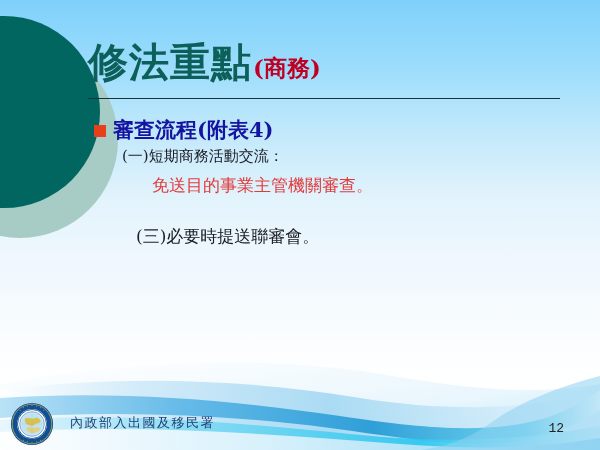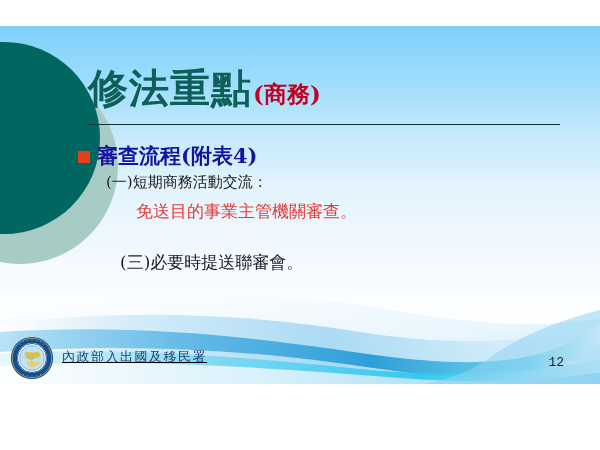--- a/index.html
+++ b/index.html
@@ -9,33 +9,32 @@
   body {
     width: 600px;
     height: 450px;
     overflow: hidden;
     font-family: "DejaVu Sans", "Liberation Sans", sans-serif;
   }
 
   #slide {
     position: relative;
     width: 600px;
-    height: 358px;
+    height: 450px;
     overflow: hidden;
     background: linear-gradient(to bottom,
         #7fd0fb 0%,
         #9adcfc 14%,
         #c3e9fb 30%,
         #e2f3fc 44%,
         #edf7fd 56%,
         #f4fafe 66%,
         #fbfdff 76%,
         #ffffff 86%,
         #ffffff 100%);
-    margin-top: 26px;
   }
 
   
   .circle-sage {
     position: absolute;
     left: -78px;
     top: 42px;
     width: 196px;
     height: 196px;
     border-radius: 50%;
@@ -83,21 +82,21 @@
     left: 88px;
     top: 98px;
     width: 472px;
     height: 0;
     border-top: 1.6px solid #14333d;
   }
 
   
   .body-block {
     position: absolute;
-    left: 78px;
+    left: 94px;
     top: 118px;
     width: 470px;
   }
 
   .head-row {
     display: flex;
     align-items: center;
     gap: 7px;
     margin-bottom: 4px;
   }
@@ -167,22 +166,21 @@
     height: 110px;
   }
 
   
   .footer-logo {
     position: absolute;
     left: 10px;
     bottom: 4px;
     display: flex;
     align-items: center;
-    gap: 8px;
-    text-decoration: underline;
+    gap: 16px;
   }
   .emblem {
     width: 44px;
     height: 44px;
     flex: 0 0 auto;
   }
   .agency-names {
     line-height: 1.05;
     padding-bottom: 2px;
   }

